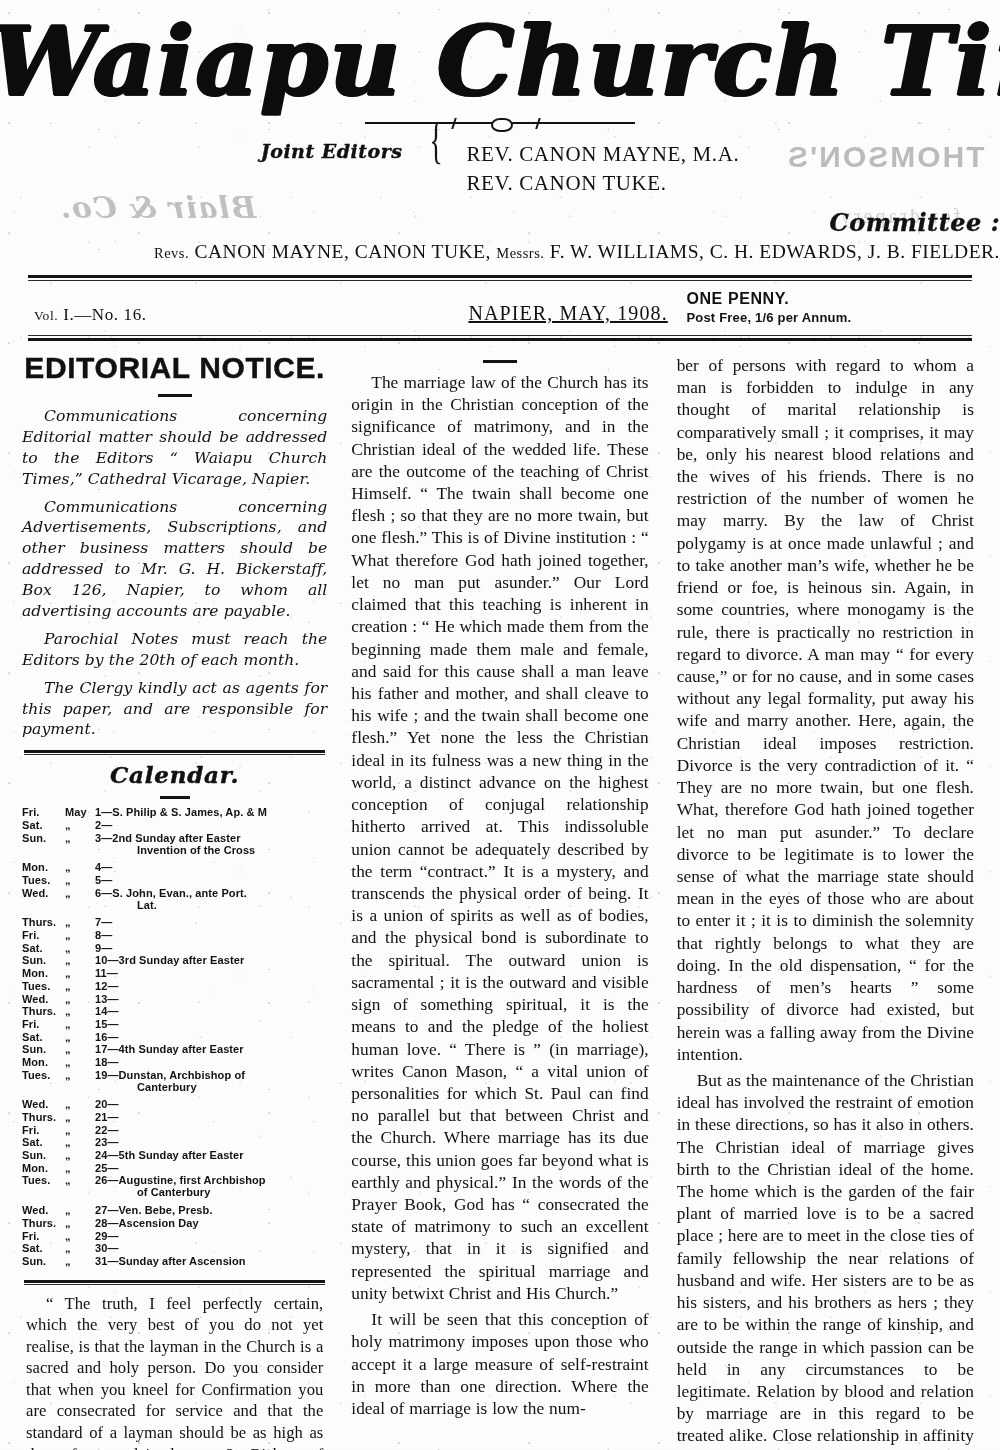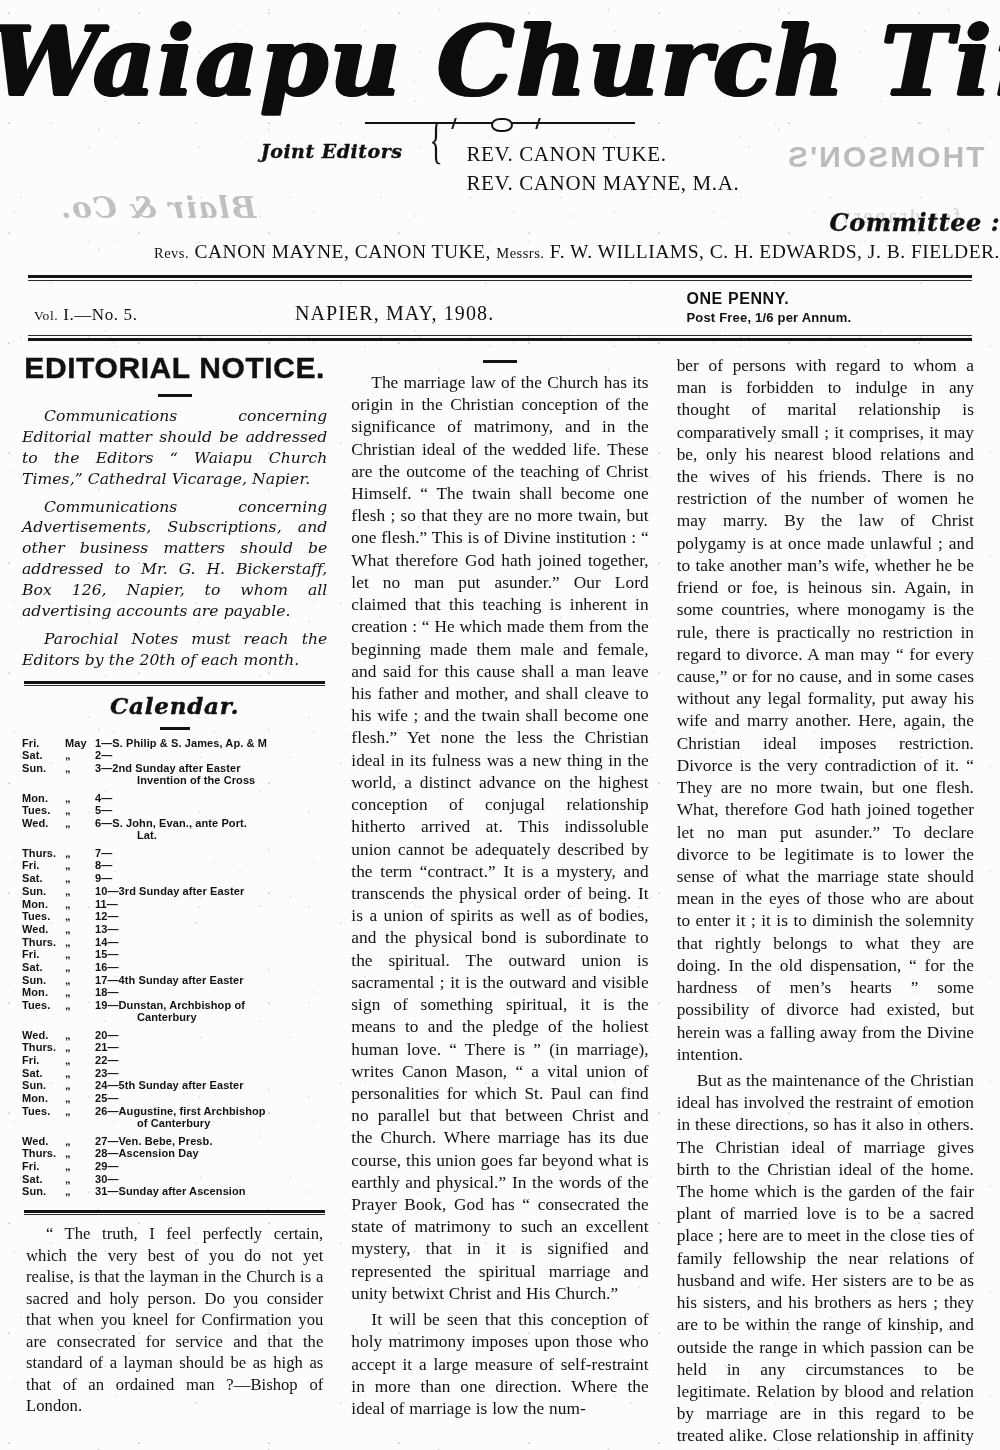--- a/index.html
+++ b/index.html
@@ -231,22 +231,23 @@
     font-family: "Liberation Serif", serif;
     font-size: 17px;
     letter-spacing: .6px;
     flex: 0 0 26%;
   }
   .vol-left .sc { font-size: 13.5px; }
   .vol-centre {
     font-family: "Liberation Serif", serif;
     font-size: 20px;
     letter-spacing: 1.1px;
-    text-align: left;
+    text-align: right;
     flex: 0 0 40%;
+    text-decoration: underline;
   }
   .vol-right {
     flex: 0 0 30%;
     text-align: left;
     font-family: "Liberation Sans", sans-serif;
   }
   .vol-right .penny {
     font-weight: bold;
     font-size: 16px;
     letter-spacing: .6px;
@@ -380,61 +381,62 @@
   </div>
 
   <div class="showthrough">THOMSON'S</div>
   <div class="showthrough2">for drapery</div>
   <div class="showthrough3">Blair &amp; Co.</div>
 
   <div class="editors-row">
     <div class="joint-editors">Joint Editors</div>
     <div class="brace">{</div>
     <div class="editor-names">
+      <div>REV. CANON MAYNE, M.A.</div>
       <div>REV. CANON TUKE.</div>
-      <div>REV. CANON MAYNE, M.A.</div>
     </div>
   </div>
 
   <div class="committee-label">Committee :</div>
 
   <div class="committee-names">
     <span class="sc">Revs.</span>
     <span>CANON MAYNE, CANON TUKE,</span>
     <span class="sc">Messrs.</span>
     <span>F. W. WILLIAMS, C. H. EDWARDS, J. B. FIELDER.</span>
   </div>
 
   <div class="rule-thick"></div>
   <div class="rule-thin"></div>
 
   <div class="volstrip">
     <div class="vol-left">
       <span class="sc">Vol.</span>
-      <span>I.—No. 5.</span>
+      <span>I.—No. 16.</span>
     </div>
     <div class="vol-centre">NAPIER, MAY, 1908.</div>
     <div class="vol-right">
       <div class="penny">ONE PENNY.</div>
       <div class="post">Post Free, 1/6 per Annum.</div>
     </div>
   </div>
 
   <div class="rule-thin"></div>
   <div class="rule-thick" style="margin-top:2px;"></div>
 
   <div class="columns">
 
     <div class="col mottle">
       <div class="col-head">EDITORIAL NOTICE.</div>
       <div class="head-dash"></div>
 
       <p class="ital-note">Communications concerning Editorial matter should be addressed to the Editors “ Waiapu Church Times,” Cathedral Vicarage, Napier.</p>
       <p class="ital-note">Communications concerning Advertisements, Subscriptions, and other business matters should be addressed to Mr. G. H. Bickerstaff, Box 126, Napier, to whom all advertising accounts are payable.</p>
       <p class="ital-note">Parochial Notes must reach the Editors by the 20th of each month.</p>
+      <p class="ital-note">The Clergy kindly act as agents for this paper, and are responsible for payment.</p>
 
       <div class="cal-rule-thick"></div>
       <div class="cal-rule-thin"></div>
 
       <div class="cal-head">Calendar.</div>
       <div class="head-dash" style="width:30px;height:3px;margin:8px auto 7px auto;"></div>
 
       <table class="cal-table">
         <tbody id="calendar-body">
             <tr>

